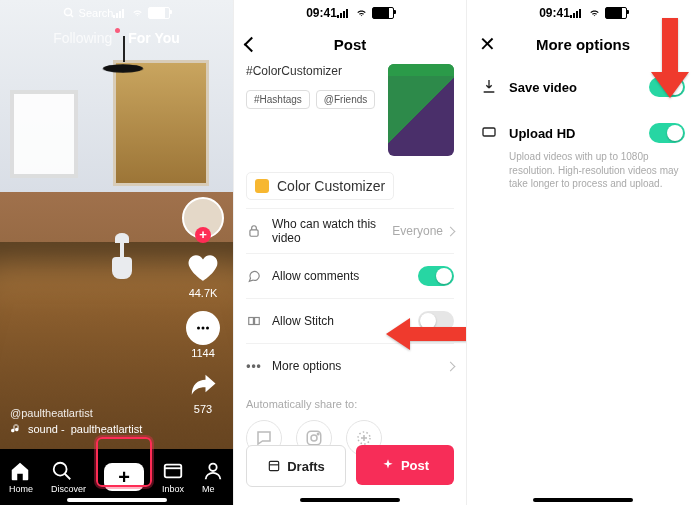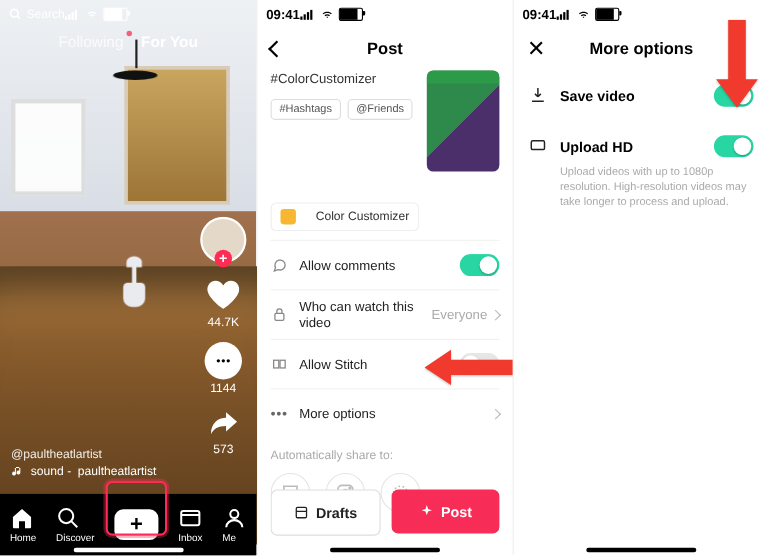--- a/index.html
+++ b/index.html
@@ -1,21 +1,21 @@
 <!DOCTYPE html>
 <html><head>
 <meta charset="utf-8">
 <style>
   html,body{margin:0;padding:0;font-family:-apple-system,Helvetica,Arial,sans-serif;background:#fff;color:#000}
   .stage{width:700px;height:505px;position:relative;display:flex;background:#fff}
   .phone{position:relative;height:505px;flex:0 0 233px;box-sizing:border-box;overflow:hidden}
   .phone+.phone{border-left:1px solid #eee}
 
   
-  .statusbar{position:absolute;top:0;left:0;right:0;height:26px;display:flex;align-items:center;justify-content:flex-start;padding:0 8px;font-size:12px;font-weight:600;z-index:5}
+  .statusbar{position:absolute;top:0;left:0;right:0;height:26px;display:flex;align-items:center;justify-content:center;padding:0 8px;font-size:12px;font-weight:600;z-index:5}
   .statusbar.dark{color:#fff}
   .statusbar.light{color:#000}
   .status-icons{display:flex;gap:4px;align-items:center}
   .sig{width:14px;height:10px;display:flex;align-items:flex-end;gap:1px}
   .sig i{width:2px;background:currentColor;display:block}
   .sig i:nth-child(1){height:3px}.sig i:nth-child(2){height:5px}.sig i:nth-child(3){height:7px}.sig i:nth-child(4){height:9px}
   .wifi{width:13px;height:10px}
   .batt{width:20px;height:10px;border:1px solid currentColor;border-radius:2px;position:relative}
   .batt:after{content:"";position:absolute;right:-3px;top:2px;width:2px;height:4px;background:currentColor;border-radius:0 1px 1px 0}
   .batt i{display:block;width:80%;height:100%;background:currentColor}
@@ -68,21 +68,21 @@
   .header{position:absolute;top:26px;left:0;right:0;height:36px;display:flex;align-items:center;justify-content:center;font-size:15px;font-weight:700}
   .header .left,.header .right{position:absolute;top:0;height:36px;display:flex;align-items:center}
   .header .left{left:12px}
   .p2body{position:absolute;top:64px;left:0;right:0;bottom:0;padding:0 12px;font-size:12px;color:#333}
   .caption-row{display:flex;gap:10px}
   .caption{flex:1}
   .cover{width:66px;height:88px;border-radius:6px;background:linear-gradient(135deg,#2d8a4a 0%,#2d8a4a 50%,#4a2f6a 50%,#4a2f6a 100%);position:relative;color:#fff;font-size:8px;display:flex;justify-content:center;padding-bottom:4px;overflow:hidden}
   .cover:before{content:"";position:absolute;top:0;left:0;right:0;height:12px;background:#2b9a49;color:#fff;font-size:7px;text-align:center}
   .chips{display:flex;gap:6px;margin-top:12px}
   .chip{border:1px solid #ddd;border-radius:4px;padding:3px 7px;font-size:10px;color:#555}
-  .cc{margin-top:28px;display:inline-flex;gap:18px;align-items:center;border:1px solid #eee;border-radius:5px;padding:5px 8px;font-size:11px}
+  .cc{margin-top:16px;display:inline-flex;gap:8px;align-items:center;border:1px solid #eee;border-radius:5px;padding:5px 8px;font-size:14px}
   .cc .sw{width:14px;height:14px;background:#f7b731;border-radius:3px}
   .list{margin-top:8px}
   .row{display:flex;align-items:center;gap:10px;height:44px;border-top:1px solid #f1f1f1;font-size:12px;color:#222}
   .row .lead{width:16px;height:16px;color:#888;display:flex;align-items:center;justify-content:center}
   .row .grow{flex:1}
   .row .trail{color:#aaa;font-size:12px;display:flex;align-items:center;gap:4px}
   .toggle{width:36px;height:20px;border-radius:20px;background:#e6e6e6;position:relative}
   .toggle i{position:absolute;top:2px;left:2px;width:16px;height:16px;border-radius:50%;background:#fff;box-shadow:0 1px 2px rgba(0,0,0,.25)}
   .toggle.on{background:#27d6a3}
   .toggle.on i{left:auto;right:2px}
@@ -283,39 +283,39 @@
 
       <div class="cc">
         <span class="sw"></span>
         <span>Color Customizer</span>
       </div>
 
       <div class="list">
         <div class="row">
           <span class="lead">
             <svg width="14" height="14" viewBox="0 0 24 24" fill="none" stroke="#888" stroke-width="2">
-                <path d="M21 12a8 8 0 0 1-11 7l-6 2 2-5a8 8 0 1 1 15-4z"></path>
-              </svg>
-          </span>
-          <span class="grow">Allow comments</span>
-          <span class="toggle on">
-              <i></i>
-            </span>
-        </div>
-        <div class="row">
-          <span class="lead">
-            <svg width="14" height="14" viewBox="0 0 24 24" fill="none" stroke="#888" stroke-width="2">
                 <rect x="5" y="10" width="14" height="11" rx="2"></rect>
                 <path d="M8 10V7a4 4 0 0 1 8 0v3"></path>
               </svg>
           </span>
           <span class="grow">Who can watch this video</span>
           <span class="trail">
               <span>Everyone</span>
               <span class="chev"></span>
+            </span>
+        </div>
+        <div class="row">
+          <span class="lead">
+            <svg width="14" height="14" viewBox="0 0 24 24" fill="none" stroke="#888" stroke-width="2">
+                <path d="M21 12a8 8 0 0 1-11 7l-6 2 2-5a8 8 0 1 1 15-4z"></path>
+              </svg>
+          </span>
+          <span class="grow">Allow comments</span>
+          <span class="toggle on">
+              <i></i>
             </span>
         </div>
         <div class="row">
           <span class="lead">
             <svg width="14" height="14" viewBox="0 0 24 24" fill="none" stroke="#888" stroke-width="2">
                 <rect x="3" y="6" width="8" height="12"></rect>
                 <rect x="13" y="6" width="8" height="12"></rect>
               </svg>
           </span>
           <span class="grow">Allow Stitch</span>

